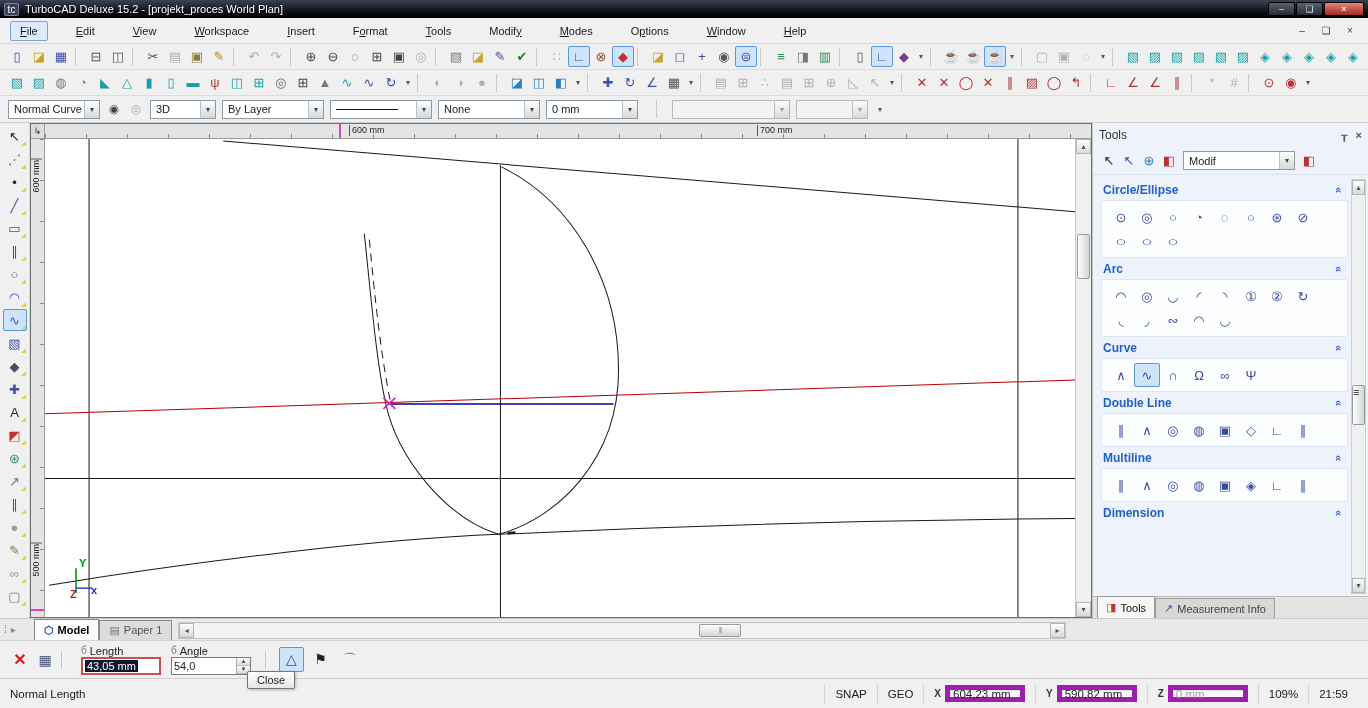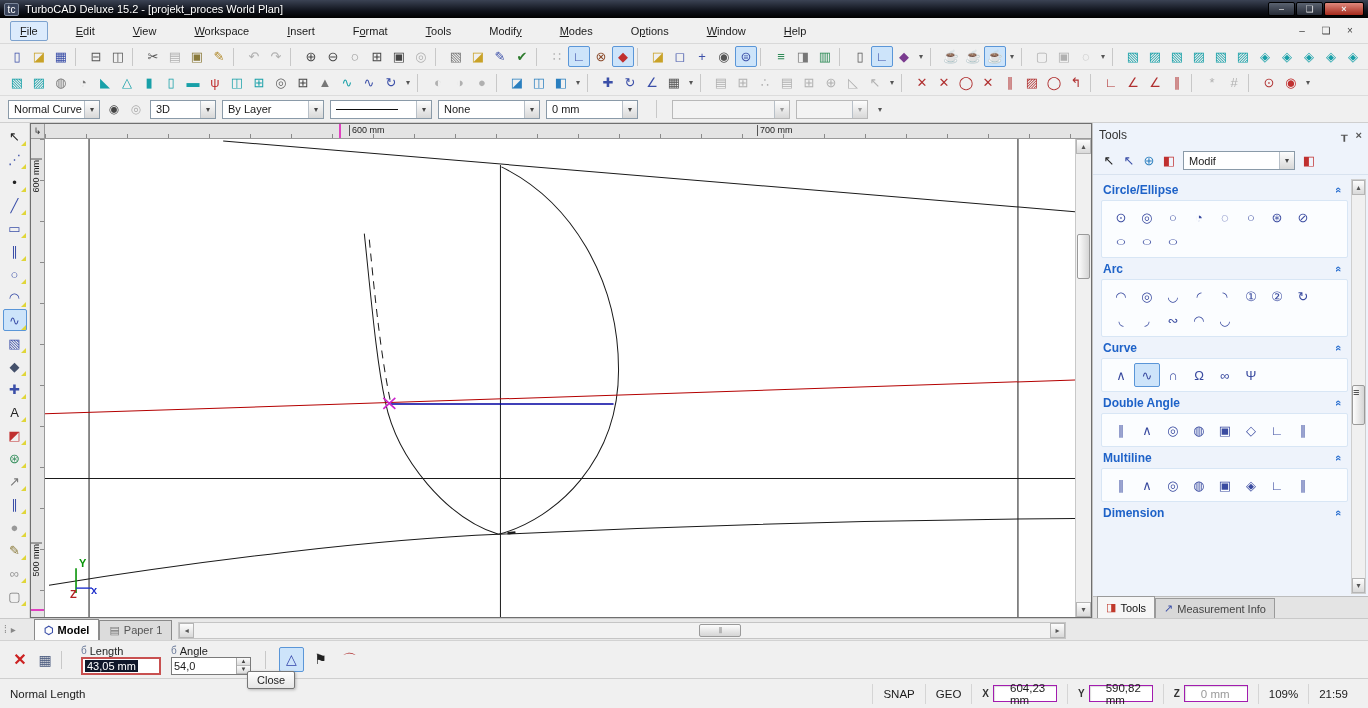--- a/index.html
+++ b/index.html
@@ -108,21 +108,21 @@
   .fld .spin span { flex:1; font-size:6px; line-height:7px; text-align:center; color:#444; background:linear-gradient(#fcfcfc,#dcdcdc); border-bottom:1px solid #bbb; }
   .ibtn { width:25px; height:25px; line-height:23px; text-align:center; font-size:14px; border:1px solid transparent; border-radius:2px; margin-left:4px; }
   .ibtn.act { background:#cde4fa; border-color:#5a96d8; }
   #tooltip { position:absolute; left:247px; top:671px; background:linear-gradient(#ffffff,#e6e6e6); border:1px solid #767676; border-radius:2px; padding:2px 9px; font-size:11px; color:#222; box-shadow:1px 1px 3px rgba(0,0,0,.25); z-index:20; }
 
   
   #statusbar { height:30px; background:#f0f0f0; border-top:1px solid #cfcfcf; display:flex; align-items:center; padding:0 10px; flex:0 0 auto; font-size:11.5px; }
   #status-right { margin-left:auto; display:flex; align-items:center; height:100%; }
   .scell { padding:0 10px; border-left:1px solid #d5d5d5; height:20px; display:flex; align-items:center; gap:4px; }
   .axlbl { font-weight:bold; font-size:10px; color:#333; }
-  .coordf { width:64px; height:17px; border:1px solid #a21caf; background:#fff; padding-left:16px; display:flex; align-items:center; box-shadow:inset 1px 1px 1px #ddd; }
+  .coordf { width:80px; height:17px; border:5px solid #a21caf; background:#fff; padding-left:3px; display:flex; align-items:center; box-shadow:inset 1px 1px 1px #ddd; }
   .coordf.dim { color:#9a9a9a; }
 </style>
 </head>
 <body>
 
 <div id="app">
 
   <div id="titlebar">
     <div id="tc-logo">tc</div>
     <span id="title-text">TurboCAD Deluxe 15.2 - [projekt_proces World Plan]</span>
@@ -475,21 +475,21 @@
         <div class="section-box">
             <span class="pt">∧</span>
             <span class="pt act">∿</span>
             <span class="pt">∩</span>
             <span class="pt">Ω</span>
             <span class="pt">∞</span>
             <span class="pt">Ψ</span>
           </div>
 
         <div class="section-h">
-          <span>Double Angle</span>
+          <span>Double Line</span>
           <span class="chev">«</span>
         </div>
         <div class="section-box">
             <span class="pt">∥</span>
             <span class="pt">∧</span>
             <span class="pt">◎</span>
             <span class="pt">◍</span>
             <span class="pt">▣</span>
             <span class="pt">◇</span>
             <span class="pt">∟</span>

